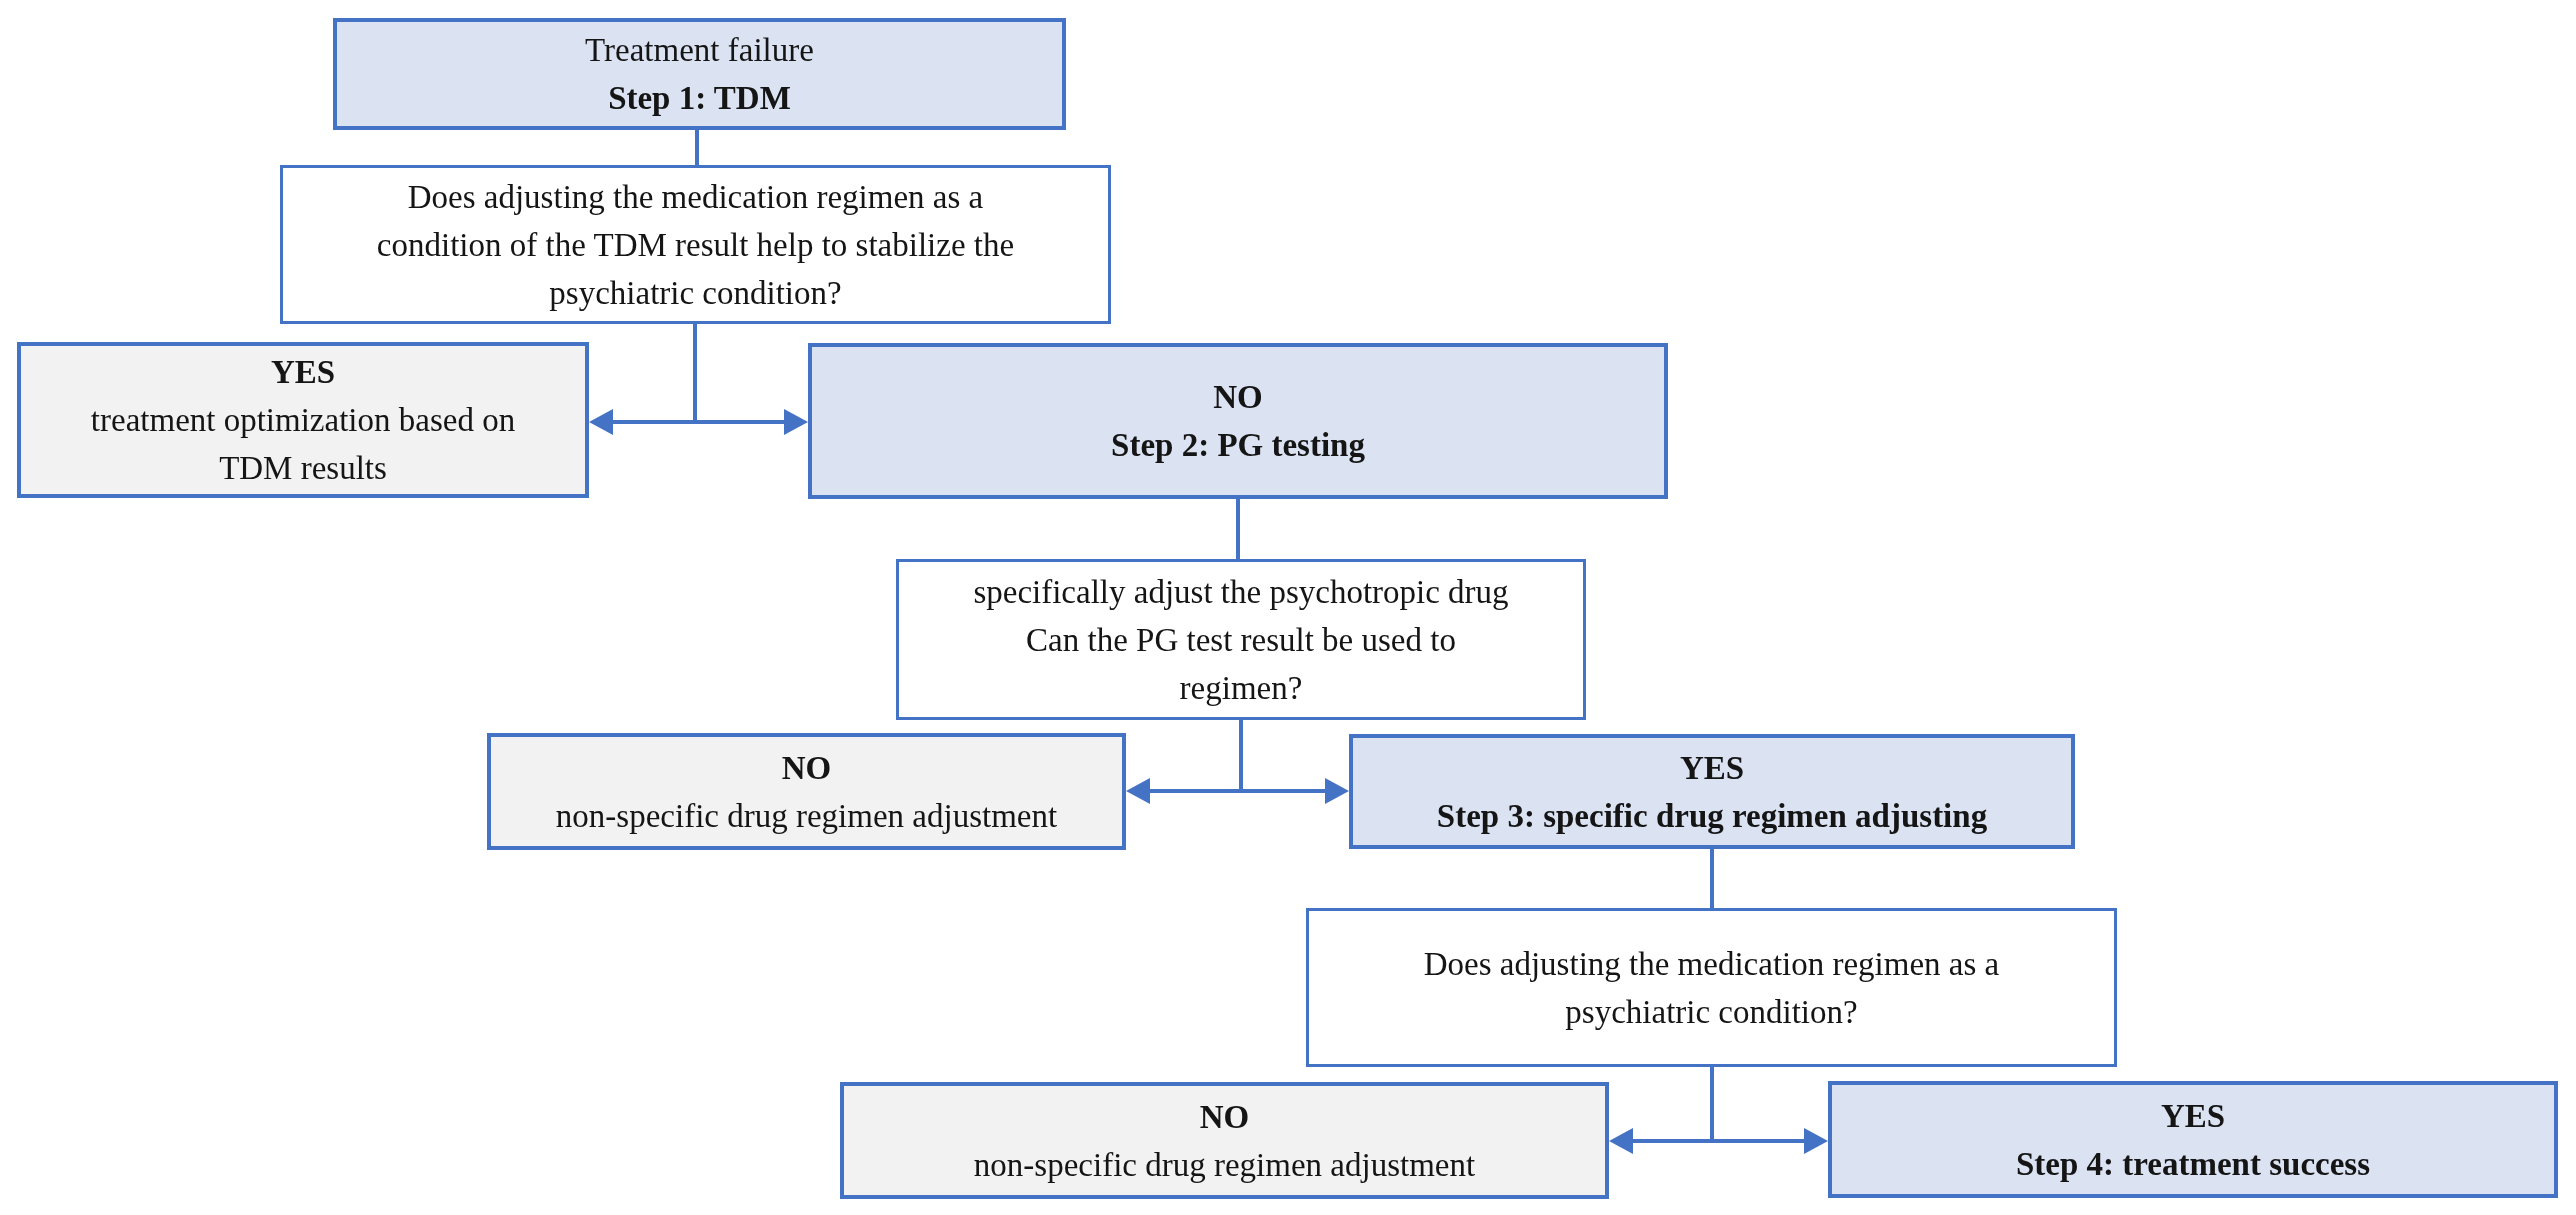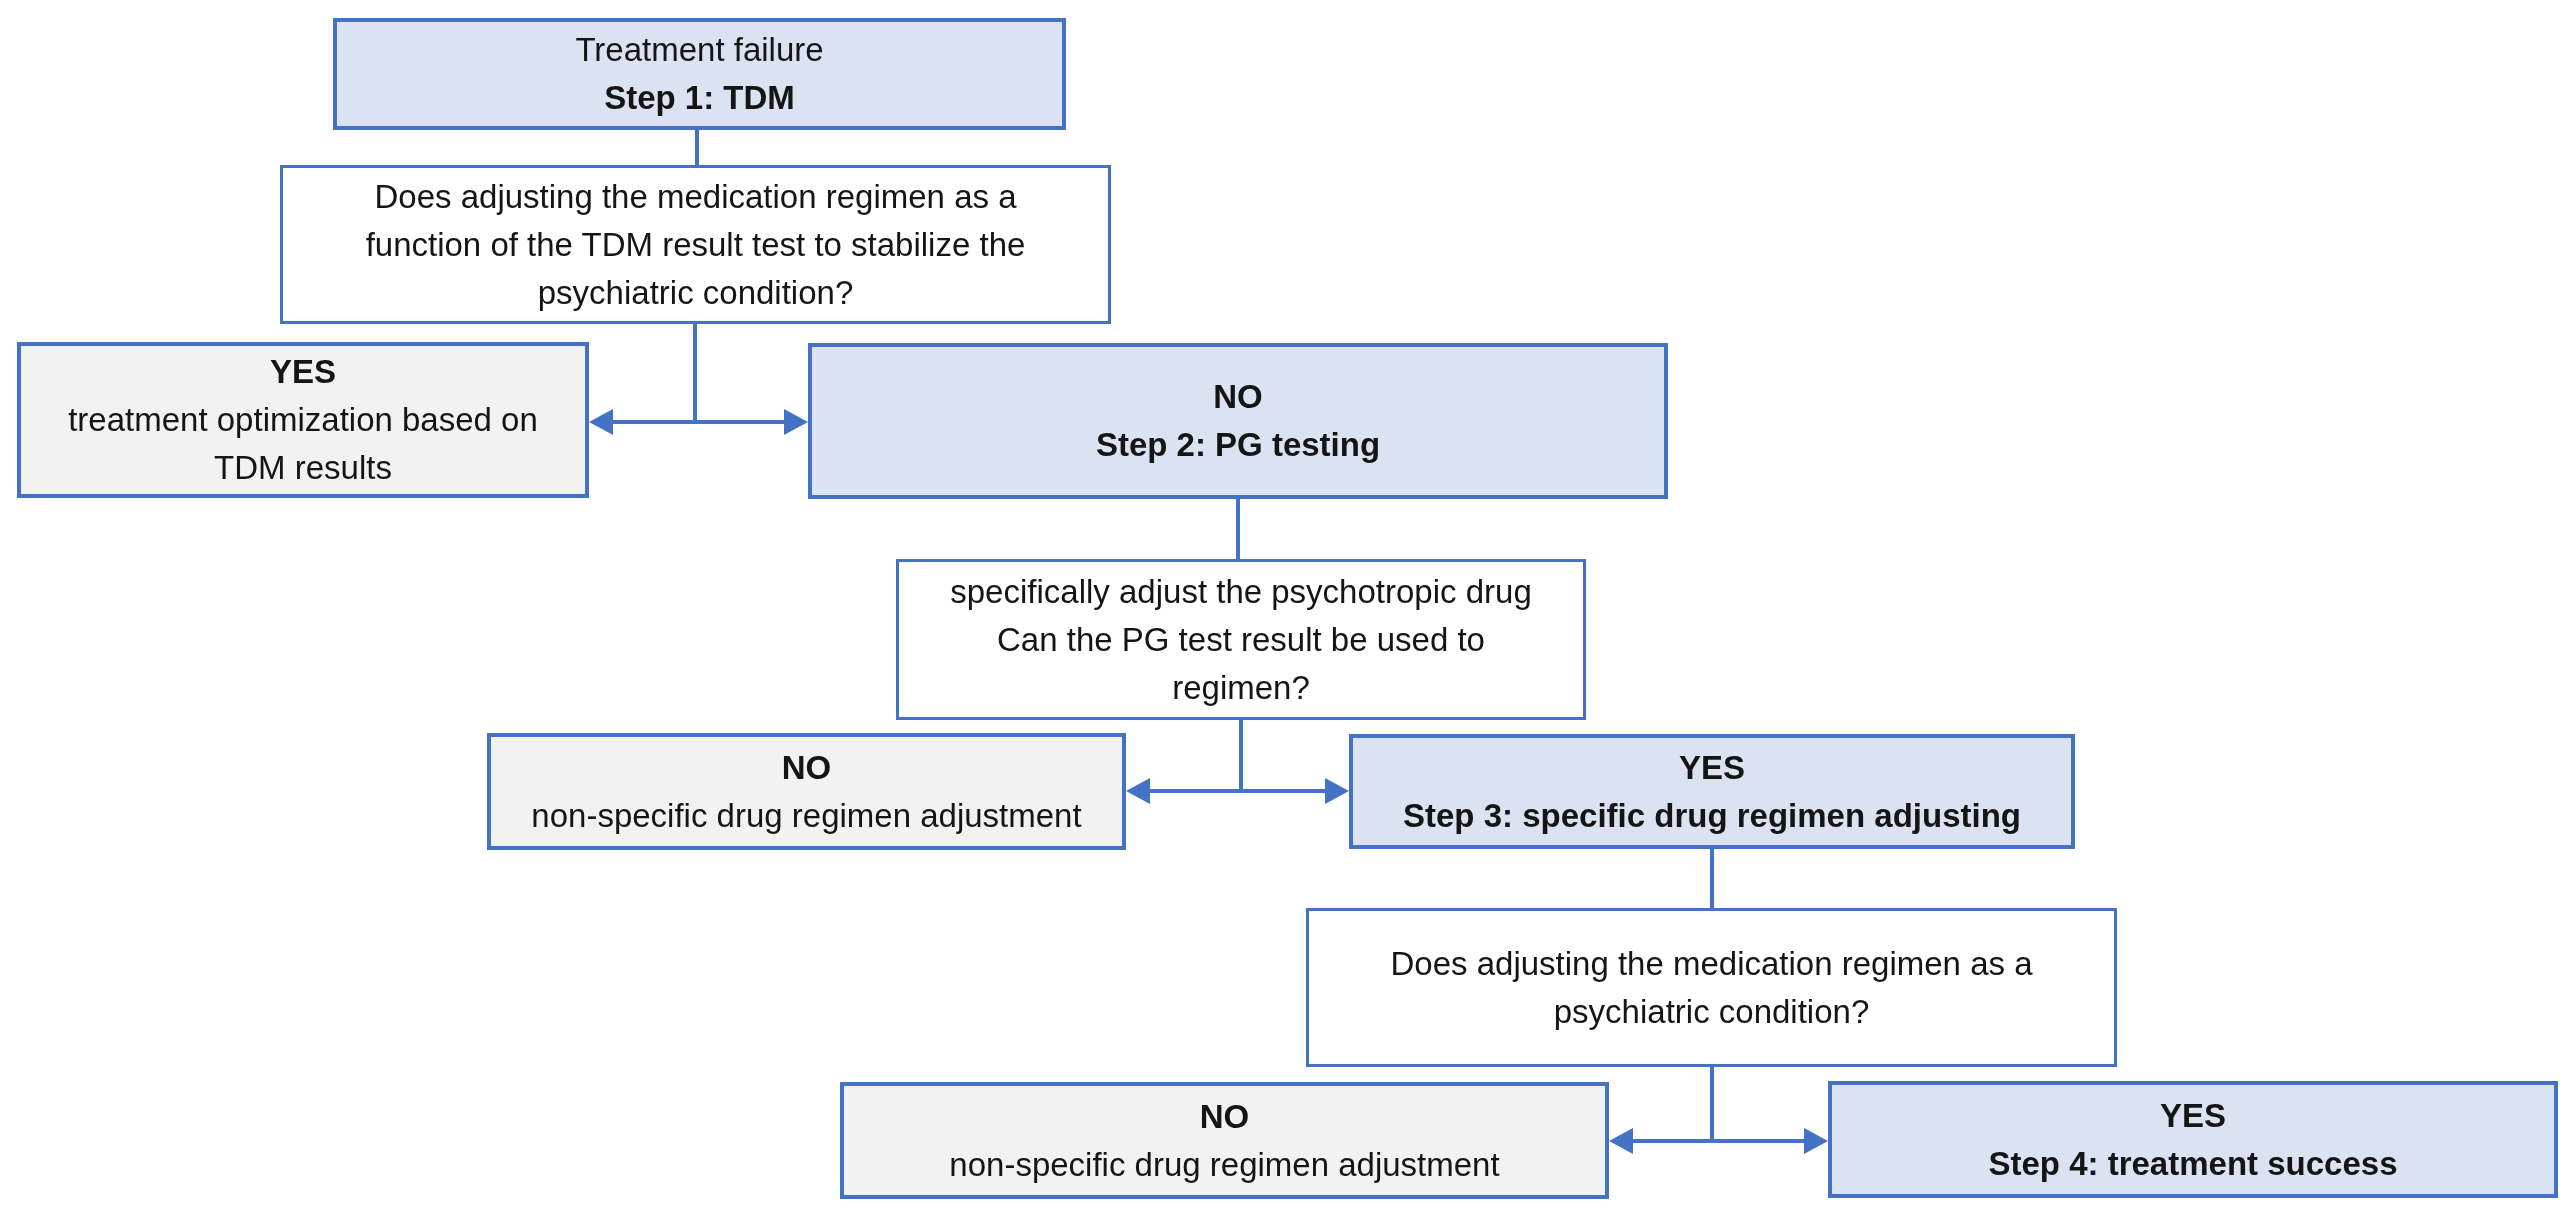--- a/index.html
+++ b/index.html
@@ -23,21 +23,21 @@
     position:absolute;
     box-sizing:border-box;
     display:flex;
     flex-direction:column;
     justify-content:center;
     align-items:center;
     text-align:center;
     font-size:33px;
     line-height:48px;
   }
-  .node .line{white-space:nowrap;}
+  .node .line{white-space:nowrap;font-family:Liberation Serif, serif;}
   .node .bold{font-weight:700;}
   .blue{background:var(--box-blue);border:4.8px solid var(--border-blue);}
   .gray{background:var(--box-gray);border:4.8px solid var(--border-blue);}
   .white{background:var(--box-white);border:3.6px solid var(--border-blue);}
   .vline{position:absolute;width:4.2px;background:var(--line-blue);}
   .hline{position:absolute;height:4.2px;background:var(--line-blue);}
   .arrowhead{position:absolute;width:0;height:0;}
   .arrowhead.left{border-top:13.3px solid transparent;border-bottom:13.3px solid transparent;border-right:24px solid var(--line-blue);}
   .arrowhead.right{border-top:13.3px solid transparent;border-bottom:13.3px solid transparent;border-left:24px solid var(--line-blue);}
 </style>
@@ -48,21 +48,21 @@
 
   <div class="node blue" style="left:333px;top:18px;width:733px;height:112px">
     <div class="line">Treatment failure</div>
     <div class="line bold">Step 1: TDM</div>
   </div>
 
   <div class="vline" style="left:695px;top:129px;height:37px"></div>
 
   <div class="node white" style="left:280px;top:165px;width:831px;height:159px">
     <div class="line">Does adjusting the medication regimen as a</div>
-    <div class="line">function of the TDM result test to stabilize the</div>
+    <div class="line">condition of the TDM result help to stabilize the</div>
     <div class="line">psychiatric condition?</div>
   </div>
 
   <div class="vline" style="left:693px;top:323px;height:99px"></div>
 
   <div class="hline" style="left:605px;top:420px;width:188px"></div>
   <div class="arrowhead left" style="left:589px;top:409px"></div>
   <div class="arrowhead right" style="left:784px;top:409px"></div>
 
   <div class="node gray" style="left:17px;top:342px;width:572px;height:156px">

